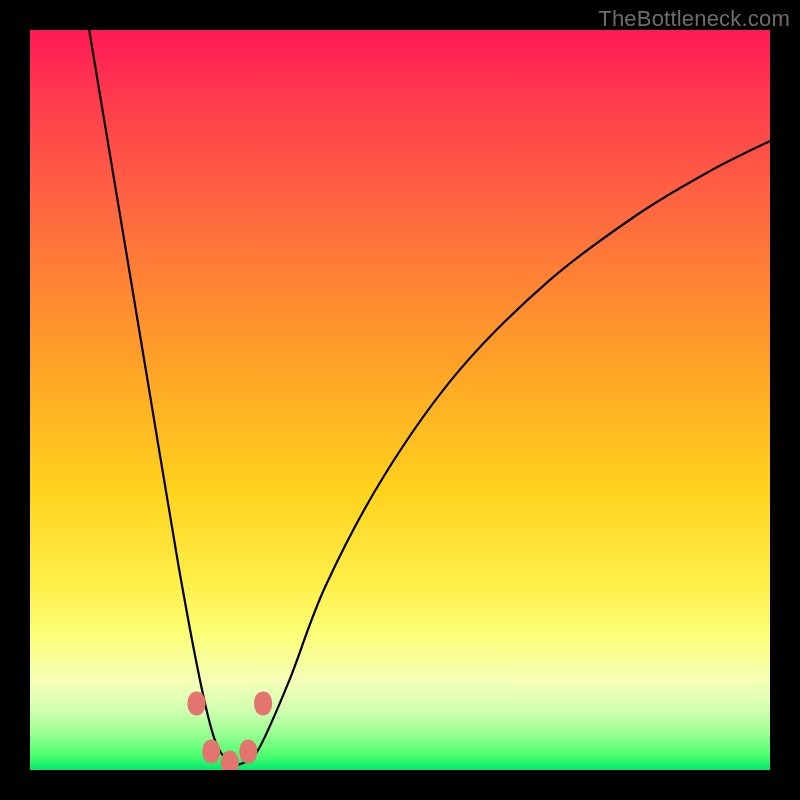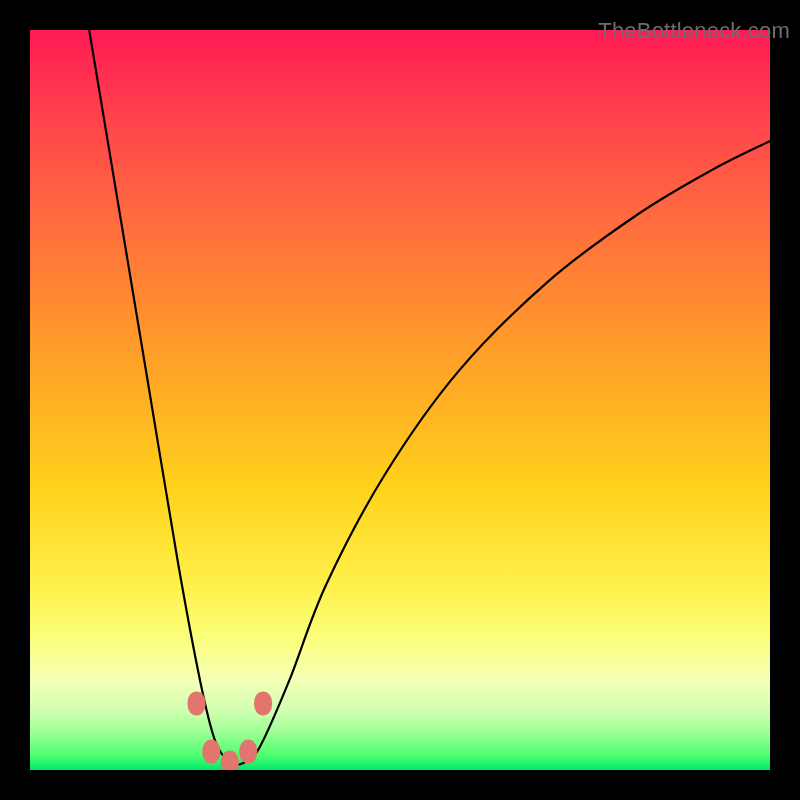--- a/index.html
+++ b/index.html
@@ -34,21 +34,20 @@
   }
   .watermark {
     position: absolute;
     top: 6px;
     right: 10px;
     color: #6d6d6d;
     font-size: 22px;
     font-weight: 500;
     letter-spacing: 0.2px;
     z-index: 10;
-    margin-top: 12px;
   }
   svg.curve {
     position: absolute;
     left: 0;
     top: 0;
     width: 740px;
     height: 740px;
   }
   .marker {
     fill: #e2756e;

